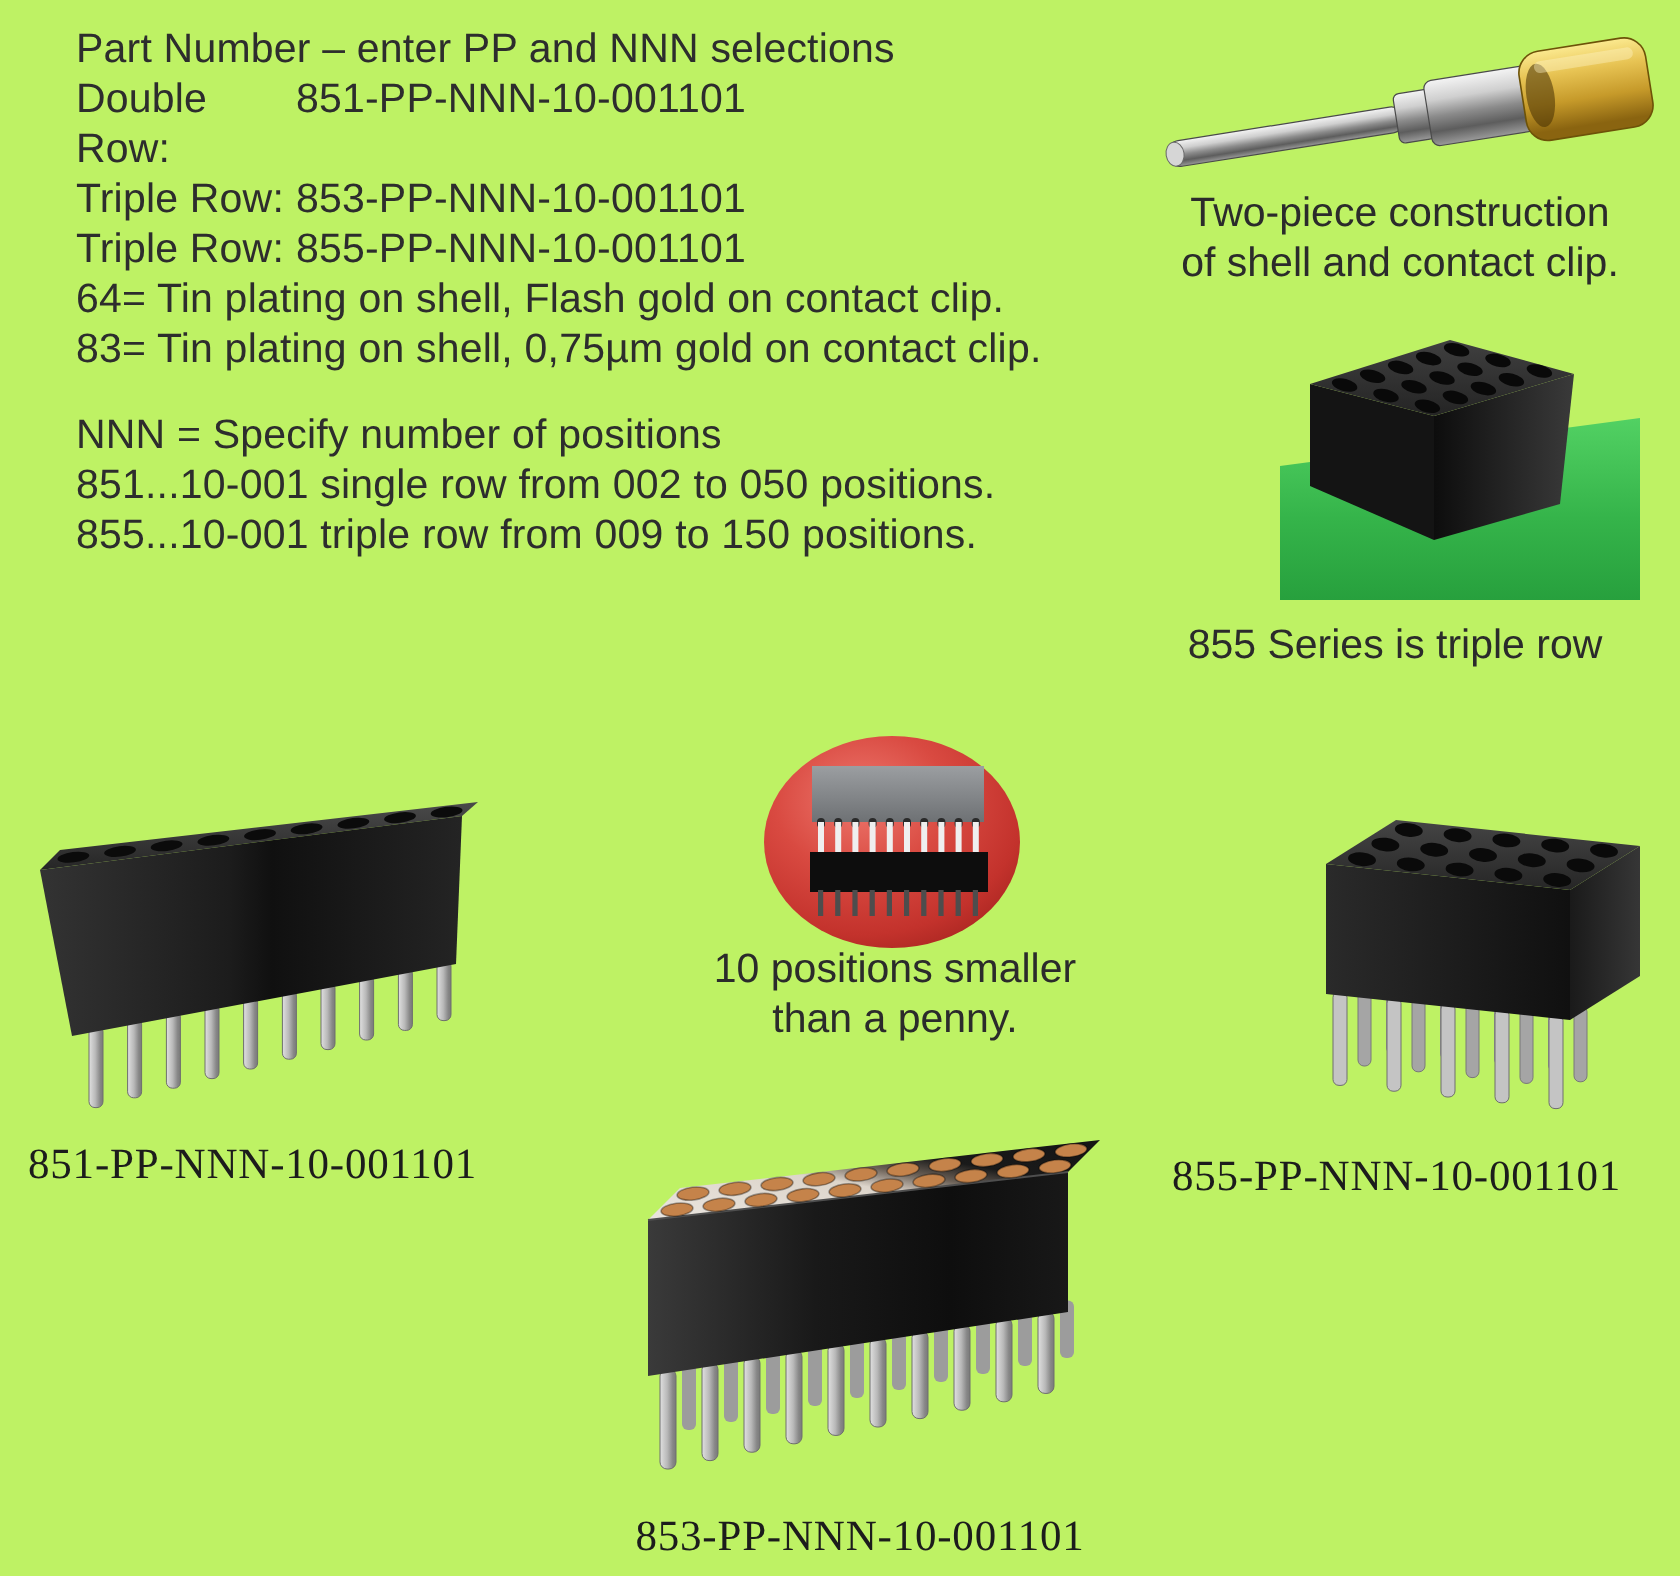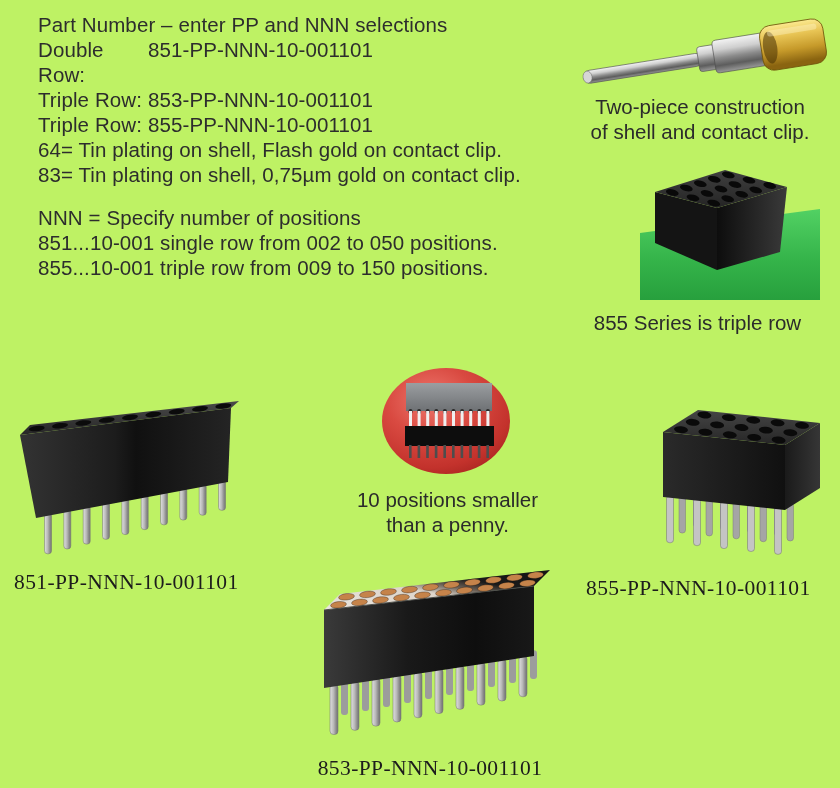--- a/index.html
+++ b/index.html
@@ -236,21 +236,21 @@
           <rect x="56.8" y="79" width="2.6" height="13"></rect>
         <rect x="65.4" y="79" width="2.6" height="13"></rect>
           <rect x="74" y="79" width="2.6" height="13"></rect>
         <rect x="82.6" y="79" width="2.6" height="13"></rect>
           <rect x="91.2" y="79" width="2.6" height="13"></rect>
         <rect x="99.8" y="79" width="2.6" height="13"></rect>
           <rect x="108.4" y="79" width="2.6" height="13"></rect>
       </g>
     </svg>
   </div>
-  <div class="cap-sans" style="left:330px;top:487px;width:235px;">
+  <div class="cap-sans" style="left:330px;top:472px;width:235px;">
     <div>10 positions smaller</div>
     <div>than a penny.</div>
   </div>
 
   <div class="fig" style="left:648px;top:400px;">
     <svg width="180" height="162" viewBox="0 0 180 162">
       <defs>
         <linearGradient id="gF855" x1="0" y1="0" x2="1" y2="0">
           <stop offset="0" stop-color="#2a2a2a"></stop>
             <stop offset="1" stop-color="#101010"></stop>

